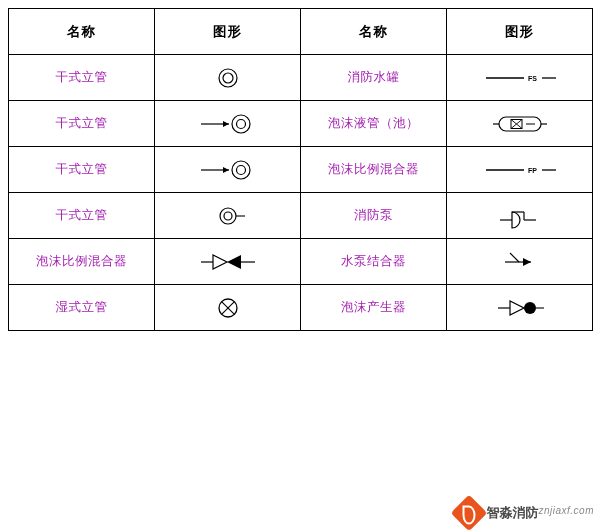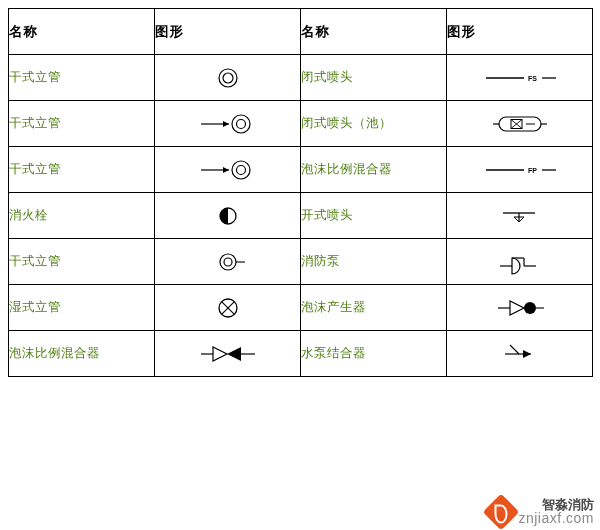--- a/index.html
+++ b/index.html
@@ -19,27 +19,27 @@
     width: 584px;
     margin: 8px 8px 0 8px;
     table-layout: fixed;
   }
   #symbol-table col.name-col { width: 146px; }
   #symbol-table col.sym-col  { width: 146px; }
   #symbol-table th,
   #symbol-table td {
     border: 1px solid #000000;
     height: 45px;
-    text-align: left;
+    text-align: center;
     vertical-align: middle;
     padding: 0;
   }
   .name-cell {
     font-size: 12.5px;
-    color: #4d7c0f;
+    color: #a21caf;
     letter-spacing: 0.5px;
     white-space: nowrap;
   }
   .head-cell {
     font-size: 13.5px;
     font-weight: bold;
     color: #000000;
     letter-spacing: 1px;
   }
   .sym-cell {
@@ -74,33 +74,34 @@
     left: 8px;
     top: 5px;
     width: 9px;
     height: 15px;
     border: 2px solid #ffffff;
     border-radius: 0 50% 50% 50%;
     transform: rotate(-45deg);
   }
   .wm-text {
     display: flex;
-    flex-direction: column;
+    flex-direction: row;
     line-height: 1.05;
     text-align: right;
   }
   .wm-title {
     font-size: 13px;
     font-weight: bold;
     color: #4a4a4a;
   }
   .wm-sub {
-    font-size: 14px;
+    font-size: 10px;
     color: #8a8a8a;
     letter-spacing: 0.5px;
+    font-style: italic;
   }
 </style>
 </head>
 <body>
 
 <table id="symbol-table">
   <colgroup>
     <col class="name-col">
       <col class="sym-col">
       <col class="name-col">
@@ -117,41 +118,41 @@
   <tbody>
 
     <tr>
       <td class="name-cell">干式立管</td>
       <td class="sym-cell">
         <svg width="60" height="28" viewBox="0 0 60 28">
           <circle cx="30" cy="14" r="9" fill="none" stroke="#000" stroke-width="1.2"></circle>
           <circle cx="30" cy="14" r="5" fill="none" stroke="#000" stroke-width="1.2"></circle>
         </svg>
       </td>
-      <td class="name-cell">闭式喷头</td>
+      <td class="name-cell">消防水罐</td>
       <td class="sym-cell">
         <svg width="96" height="24" viewBox="0 0 96 24">
           <line x1="14" y1="12" x2="52" y2="12" stroke="#000" stroke-width="1.3"></line>
           <text x="56" y="15" font-family="Liberation Sans, sans-serif" font-size="7" font-weight="bold">FS</text>
           <line x1="70" y1="12" x2="84" y2="12" stroke="#000" stroke-width="1.3"></line>
         </svg>
       </td>
     </tr>
 
     <tr>
       <td class="name-cell">干式立管</td>
       <td class="sym-cell">
         <svg width="86" height="28" viewBox="0 0 86 28">
           <line x1="16" y1="14" x2="44" y2="14" stroke="#000" stroke-width="1.2"></line>
           <polygon points="44,14 38,11 38,17" fill="#000"></polygon>
           <circle cx="56" cy="14" r="9" fill="none" stroke="#000" stroke-width="1.2"></circle>
           <circle cx="56" cy="14" r="4.5" fill="none" stroke="#000" stroke-width="1.2"></circle>
         </svg>
       </td>
-      <td class="name-cell">闭式喷头（池）</td>
+      <td class="name-cell">泡沫液管（池）</td>
       <td class="sym-cell">
         <svg width="90" height="26" viewBox="0 0 90 26">
           <rect x="24" y="6" width="42" height="14" rx="7" fill="none" stroke="#000" stroke-width="1.2"></rect>
           <line x1="18" y1="13" x2="24" y2="13" stroke="#000" stroke-width="1.2"></line>
           <line x1="66" y1="13" x2="72" y2="13" stroke="#000" stroke-width="1.2"></line>
           <rect x="36" y="8.5" width="11" height="9" fill="none" stroke="#000" stroke-width="1"></rect>
           <line x1="36" y1="8.5" x2="47" y2="17.5" stroke="#000" stroke-width="0.9"></line>
           <line x1="47" y1="8.5" x2="36" y2="17.5" stroke="#000" stroke-width="0.9"></line>
           <line x1="51" y1="13" x2="60" y2="13" stroke="#000" stroke-width="1"></line>
         </svg>
@@ -172,37 +173,20 @@
       <td class="sym-cell">
         <svg width="96" height="24" viewBox="0 0 96 24">
           <line x1="14" y1="12" x2="52" y2="12" stroke="#000" stroke-width="1.3"></line>
           <text x="56" y="15" font-family="Liberation Sans, sans-serif" font-size="7" font-weight="bold">FP</text>
           <line x1="70" y1="12" x2="84" y2="12" stroke="#000" stroke-width="1.3"></line>
         </svg>
       </td>
     </tr>
 
 
-    <tr>
-      <td class="name-cell">消火栓</td>
-      <td class="sym-cell">
-        <svg width="40" height="28" viewBox="0 0 40 28">
-          <circle cx="20" cy="14" r="8" fill="none" stroke="#000" stroke-width="1.3"></circle>
-          <path d="M20 6 A8 8 0 0 0 20 22 Z" fill="#000"></path>
-        </svg>
-      </td>
-      <td class="name-cell">开式喷头</td>
-      <td class="sym-cell">
-        <svg width="70" height="28" viewBox="0 0 70 28">
-          <line x1="18" y1="11" x2="50" y2="11" stroke="#000" stroke-width="1.3"></line>
-          <line x1="34" y1="11" x2="34" y2="20" stroke="#000" stroke-width="1.2"></line>
-          <polygon points="34,20 29,15 39,15" fill="none" stroke="#000" stroke-width="1"></polygon>
-        </svg>
-      </td>
-    </tr>
 
     <tr>
       <td class="name-cell">干式立管</td>
       <td class="sym-cell">
         <svg width="50" height="28" viewBox="0 0 50 28">
           <circle cx="25" cy="14" r="8" fill="none" stroke="#000" stroke-width="1.2"></circle>
           <circle cx="25" cy="14" r="4" fill="none" stroke="#000" stroke-width="1.2"></circle>
           <line x1="33" y1="14" x2="42" y2="14" stroke="#000" stroke-width="1.1"></line>
         </svg>
       </td>
@@ -213,55 +197,55 @@
           <path d="M32 12 A8 8 0 0 1 32 28 Z" fill="none" stroke="#000" stroke-width="1.2"></path>
           <line x1="32" y1="12" x2="44" y2="12" stroke="#000" stroke-width="1.2"></line>
           <line x1="44" y1="12" x2="44" y2="20" stroke="#000" stroke-width="1.2"></line>
           <line x1="44" y1="20" x2="56" y2="20" stroke="#000" stroke-width="1.2"></line>
         </svg>
       </td>
     </tr>
 
 
     <tr>
+      <td class="name-cell">泡沫比例混合器</td>
+      <td class="sym-cell">
+        <svg width="86" height="28" viewBox="0 0 86 28">
+          <line x1="16" y1="14" x2="28" y2="14" stroke="#000" stroke-width="1.2"></line>
+          <polygon points="28,7 28,21 42,14" fill="none" stroke="#000" stroke-width="1.2"></polygon>
+          <polygon points="42,14 56,7 56,21" fill="#000"></polygon>
+          <line x1="56" y1="14" x2="70" y2="14" stroke="#000" stroke-width="1.2"></line>
+        </svg>
+      </td>
+      <td class="name-cell">水泵结合器</td>
+      <td class="sym-cell">
+        <svg width="70" height="28" viewBox="0 0 70 28">
+          <line x1="20" y1="14" x2="46" y2="14" stroke="#000" stroke-width="1.2"></line>
+          <polygon points="46,14 38,10 38,18" fill="#000"></polygon>
+          <line x1="34" y1="14" x2="25" y2="5" stroke="#000" stroke-width="1.1"></line>
+        </svg>
+      </td>
+    </tr>
+
+    <tr>
       <td class="name-cell">湿式立管</td>
       <td class="sym-cell">
         <svg width="40" height="30" viewBox="0 0 40 30">
           <circle cx="20" cy="15" r="9" fill="none" stroke="#000" stroke-width="1.3"></circle>
           <line x1="13.6" y1="8.6" x2="26.4" y2="21.4" stroke="#000" stroke-width="1.1"></line>
           <line x1="26.4" y1="8.6" x2="13.6" y2="21.4" stroke="#000" stroke-width="1.1"></line>
         </svg>
       </td>
       <td class="name-cell">泡沫产生器</td>
       <td class="sym-cell">
         <svg width="80" height="28" viewBox="0 0 80 28">
           <line x1="18" y1="14" x2="30" y2="14" stroke="#000" stroke-width="1.2"></line>
           <polygon points="30,7 30,21 44,14" fill="none" stroke="#000" stroke-width="1.2"></polygon>
           <circle cx="50" cy="14" r="6" fill="#000"></circle>
           <line x1="56" y1="14" x2="64" y2="14" stroke="#000" stroke-width="1.1"></line>
-        </svg>
-      </td>
-    </tr>
-
-    <tr>
-      <td class="name-cell">泡沫比例混合器</td>
-      <td class="sym-cell">
-        <svg width="86" height="28" viewBox="0 0 86 28">
-          <line x1="16" y1="14" x2="28" y2="14" stroke="#000" stroke-width="1.2"></line>
-          <polygon points="28,7 28,21 42,14" fill="none" stroke="#000" stroke-width="1.2"></polygon>
-          <polygon points="42,14 56,7 56,21" fill="#000"></polygon>
-          <line x1="56" y1="14" x2="70" y2="14" stroke="#000" stroke-width="1.2"></line>
-        </svg>
-      </td>
-      <td class="name-cell">水泵结合器</td>
-      <td class="sym-cell">
-        <svg width="70" height="28" viewBox="0 0 70 28">
-          <line x1="20" y1="14" x2="46" y2="14" stroke="#000" stroke-width="1.2"></line>
-          <polygon points="46,14 38,10 38,18" fill="#000"></polygon>
-          <line x1="34" y1="14" x2="25" y2="5" stroke="#000" stroke-width="1.1"></line>
         </svg>
       </td>
     </tr>
 
 
   </tbody>
 </table>
 
 <div class="watermark">
   <span class="wm-logo"></span>

